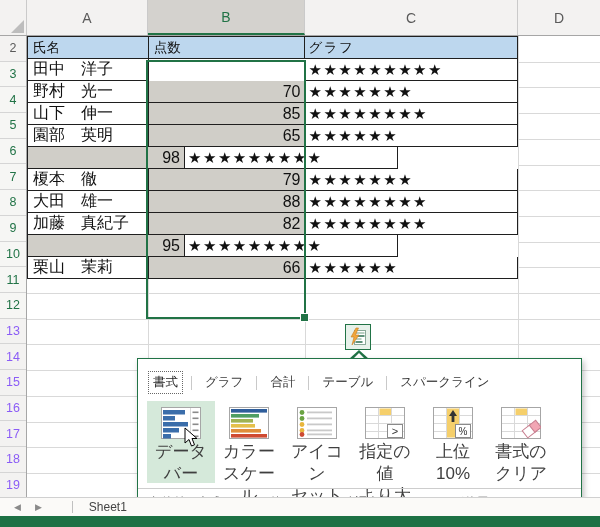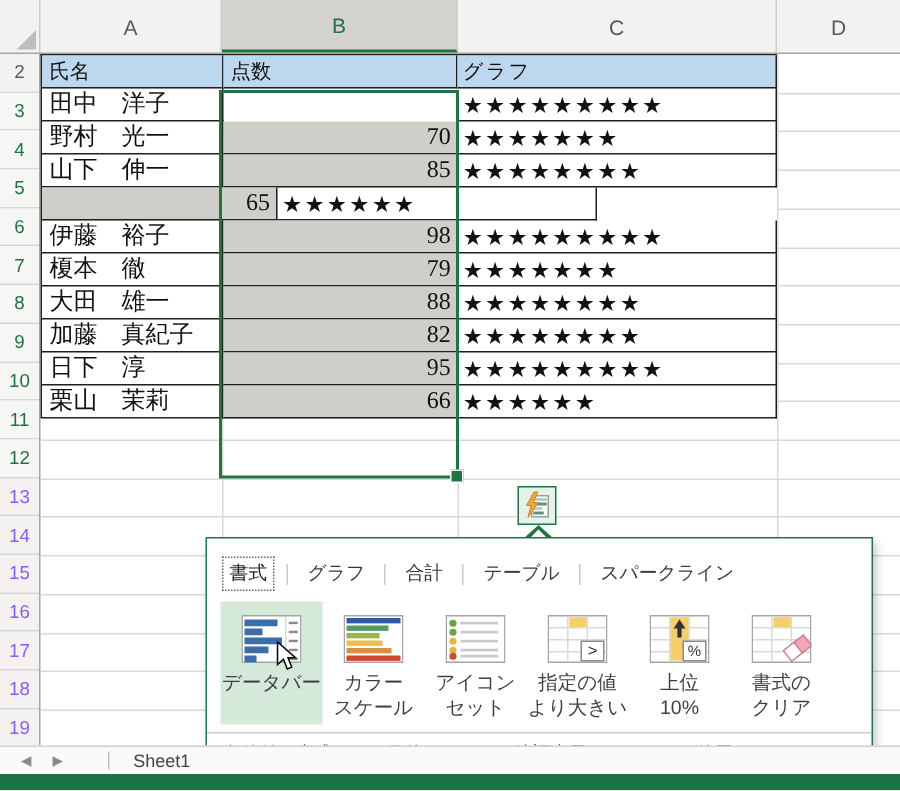--- a/index.html
+++ b/index.html
@@ -32,21 +32,21 @@
   .grid-v{position:absolute;top:0;bottom:0;width:1px;background:#d9d9d9;}
   .grid-h{position:absolute;left:0;width:573px;height:1px;background:#d9d9d9;}
 
   
   .table{position:absolute;left:27px;top:36px;width:491px;border-top:1px solid #1f1f1f;
          border-left:1px solid #1f1f1f;box-sizing:border-box;background:#fff;}
   .trow{display:flex;height:22px;}
   .cell{box-sizing:border-box;border-right:1px solid #1f1f1f;border-bottom:1px solid #1f1f1f;
         display:flex;align-items:center;font-size:16px;color:#111;overflow:hidden;white-space:nowrap;}
   .cell.cA{width:121px;padding-left:5px;}
-  .cell.cB{width:157px;justify-content:flex-end;padding-right:4px;background:#d0cec8;font-family:Liberation Serif, serif;}
+  .cell.cB{width:157px;justify-content:flex-end;padding-right:4px;background:#d0cec8;}
   .cell.cC{width:213px;padding-left:3px;font-size:15px;letter-spacing:1.5px;}
   .trow.hrow .cell{background:#bdd7ee;font-size:13.5px;}
   .trow.hrow .cell.cB{justify-content:flex-start;padding-left:5px;}
   .trow.r0 .cell.cB{background:#fff;margin-top:28px;}   
 
   
   .marquee{position:absolute;left:146px;top:60px;width:160px;height:259px;
            border:2px solid #217346;box-sizing:border-box;pointer-events:none;}
   .marquee .handle{position:absolute;right:-5px;bottom:-5px;width:7px;height:7px;
            background:#217346;border:1px solid #fff;}
@@ -67,21 +67,21 @@
          border:1px solid #217346;box-sizing:border-box;box-shadow:2px 3px 6px rgba(0,0,0,0.25);}
   .tabsrow{position:absolute;left:11px;top:13px;display:flex;align-items:center;}
   .tab{font-size:12.5px;color:#3a3a3a;padding:2px 4px;cursor:pointer;}
   .tab.active{outline:1px dotted #676767;color:#1e1e1e;}
   .tabdiv{width:1px;height:14px;background:#c9c9c9;margin:0 9px;}
   .tilesrow{position:absolute;left:9px;top:42px;display:flex;}
   .tile{width:68px;height:82px;display:flex;flex-direction:column;align-items:center;
         padding-top:6px;box-sizing:border-box;cursor:pointer;}
   .tile.hover{background:#d5e9da;}
   .tile .icn{height:40px;display:flex;align-items:center;justify-content:center;}
-  .tile .lbl{font-size:13px;line-height:1.3;color:#3f3f3f;text-align:center;}
+  .tile .lbl{font-size:17px;line-height:1.3;color:#3f3f3f;text-align:center;}
   .popfooter{position:absolute;left:0;right:0;bottom:0;height:28px;border-top:1px solid #cdcdcd;
         font-size:12px;color:#3d3d3d;line-height:27px;padding-left:11px;box-sizing:border-box;
         white-space:nowrap;overflow:hidden;}
   .watermark{position:absolute;right:5px;bottom:6px;font-size:11px;color:#b9b7ae;opacity:.6;
         letter-spacing:1px;}
   .cursor{position:absolute;left:46px;top:68px;pointer-events:none;}
 
   
   .sheetbar{position:absolute;left:0;top:497px;width:600px;height:19px;background:#fbfaf8;
         border-top:1px solid #d0d0d0;box-sizing:border-box;display:flex;align-items:center;}
@@ -166,45 +166,44 @@
           <div class="cell cA">野村　光一</div>
           <div class="cell cB">70</div>
           <div class="cell cC">★★★★★★★</div>
         </div>
         <div class="trow">
           <div class="cell cA">山下　伸一</div>
           <div class="cell cB">85</div>
           <div class="cell cC">★★★★★★★★</div>
         </div>
         <div class="trow">
+          <div class="cell cA">園部　英明</div>
           <div class="cell cB">65</div>
           <div class="cell cC">★★★★★★</div>
         </div>
         <div class="trow">
-          <div class="cell cA">伊藤　裕子</div>
           <div class="cell cB">98</div>
           <div class="cell cC">★★★★★★★★★</div>
         </div>
         <div class="trow">
           <div class="cell cA">榎本　徹</div>
           <div class="cell cB">79</div>
           <div class="cell cC">★★★★★★★</div>
         </div>
         <div class="trow">
           <div class="cell cA">大田　雄一</div>
           <div class="cell cB">88</div>
           <div class="cell cC">★★★★★★★★</div>
         </div>
         <div class="trow">
           <div class="cell cA">加藤　真紀子</div>
           <div class="cell cB">82</div>
           <div class="cell cC">★★★★★★★★</div>
         </div>
         <div class="trow">
-          <div class="cell cA">日下　淳</div>
           <div class="cell cB">95</div>
           <div class="cell cC">★★★★★★★★★</div>
         </div>
         <div class="trow">
           <div class="cell cA">栗山　茉莉</div>
           <div class="cell cB">66</div>
           <div class="cell cC">★★★★★★</div>
         </div>
       </div>
   </div>

